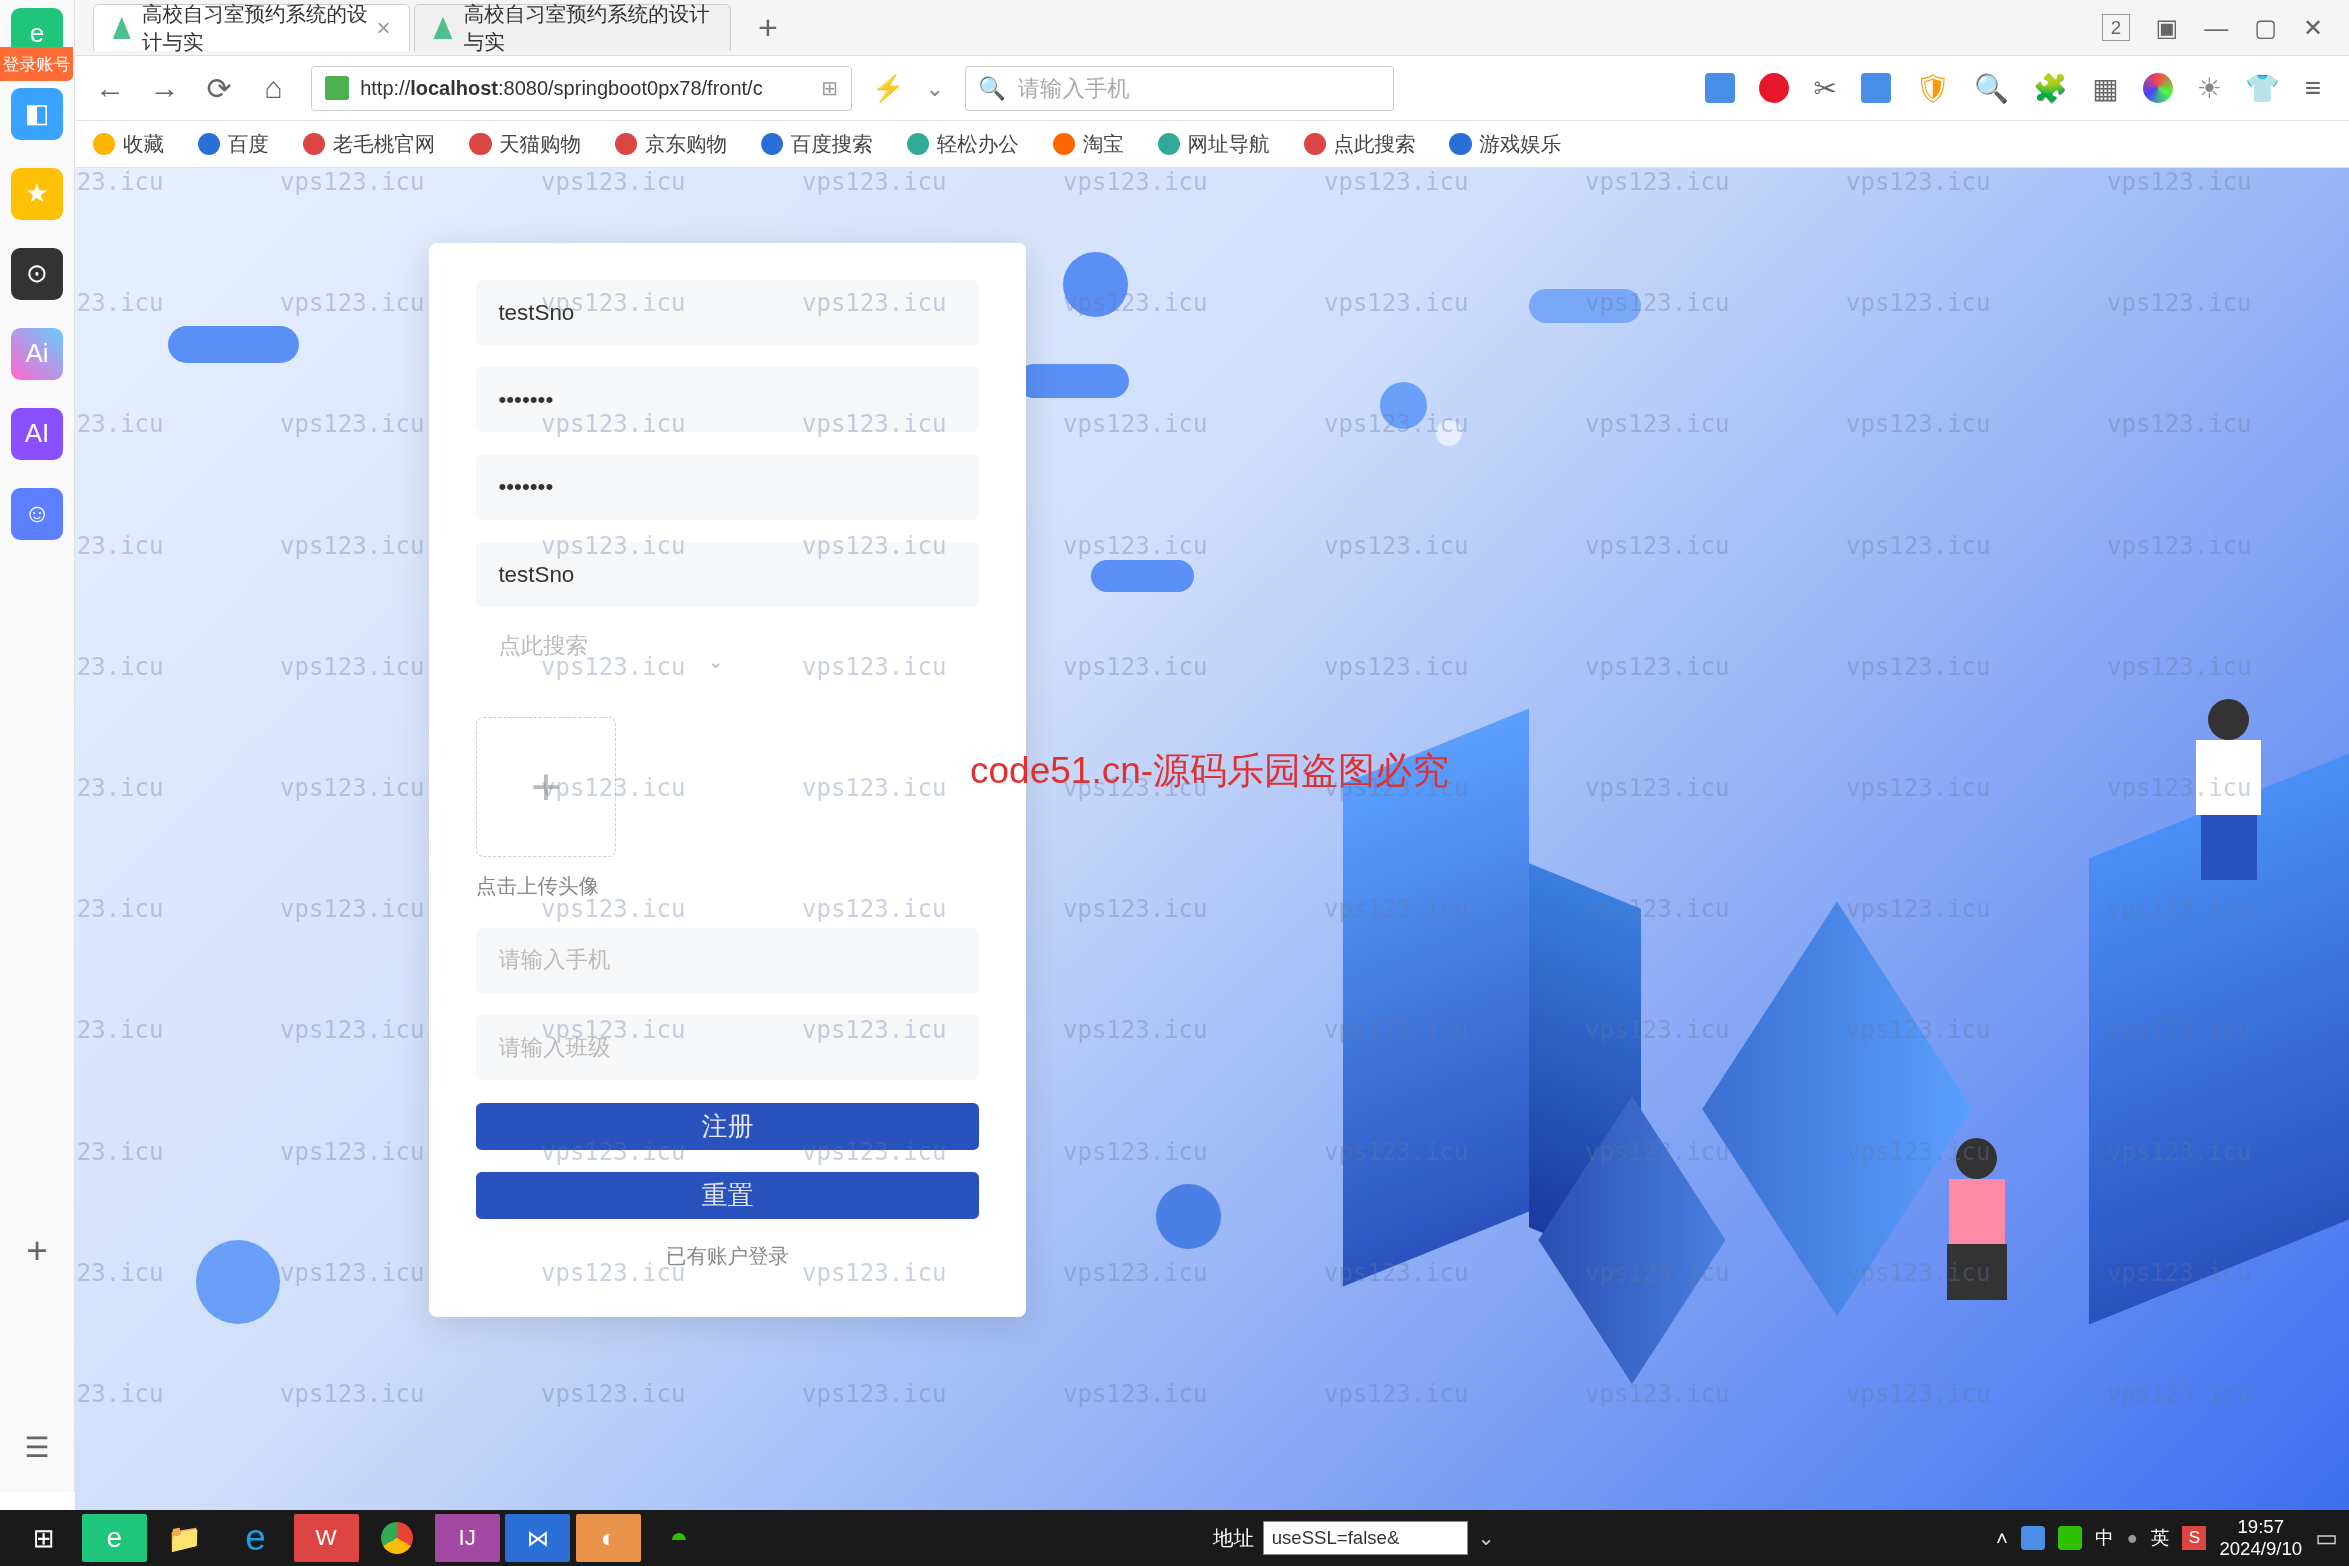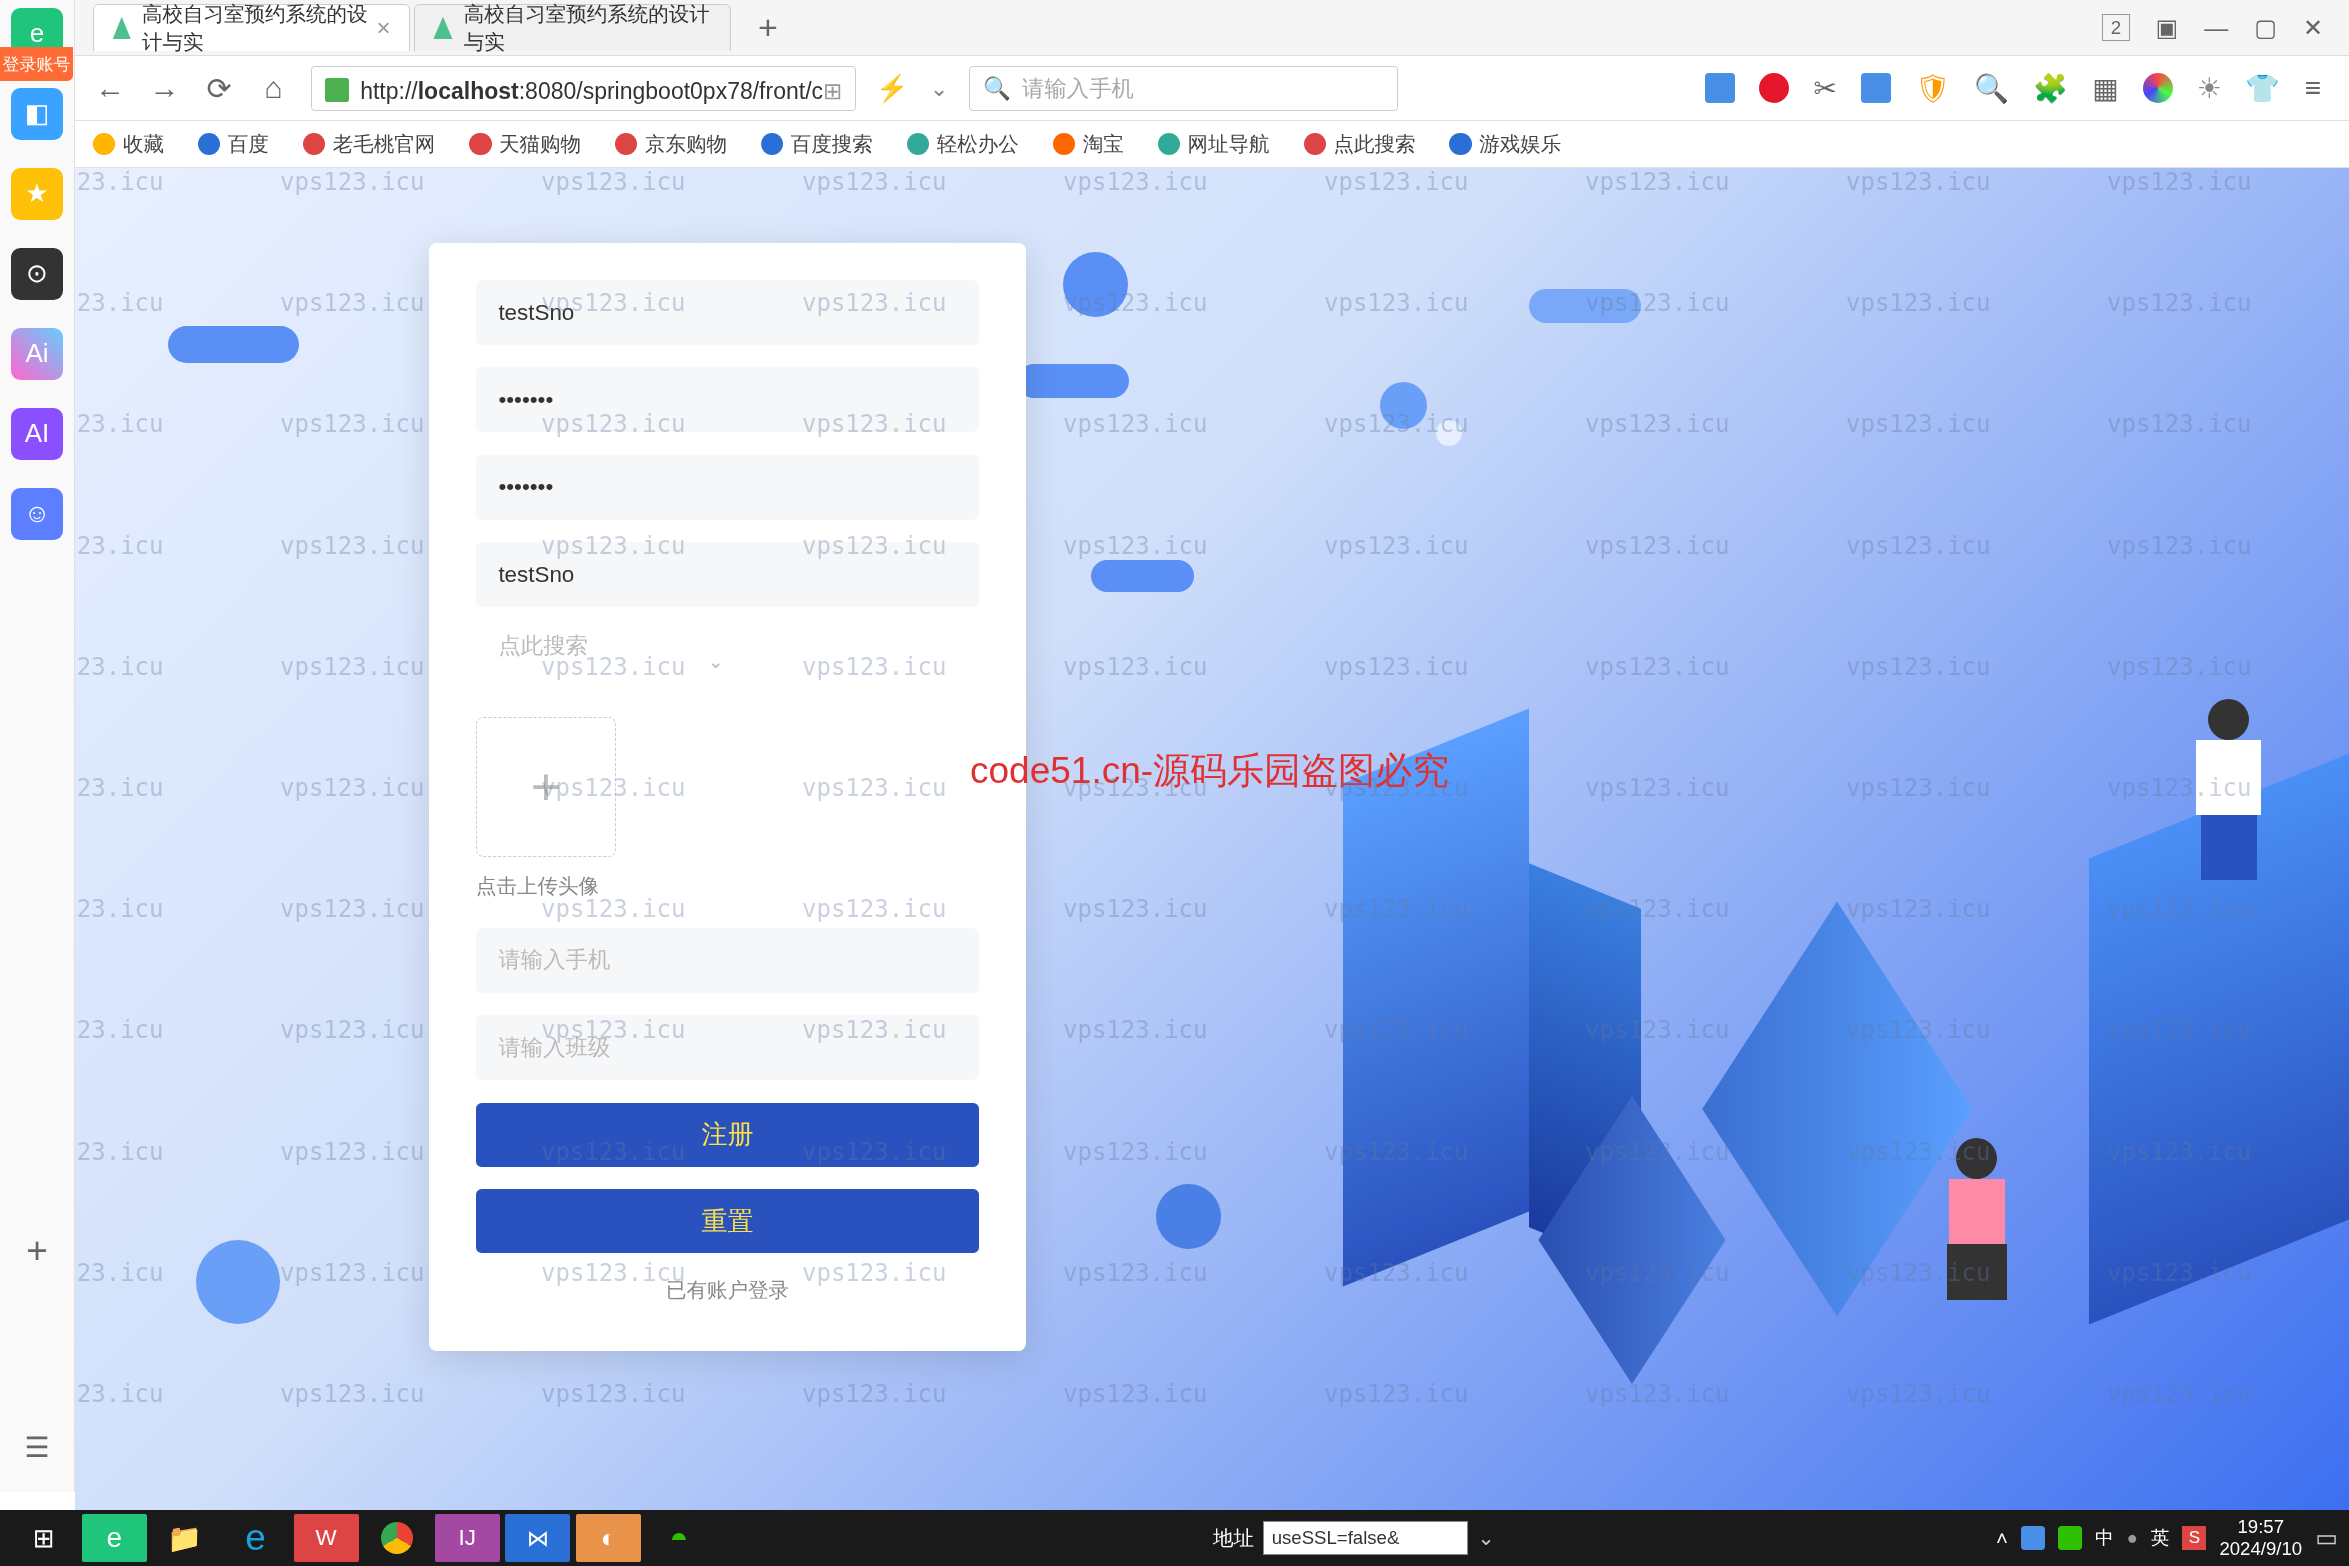--- a/index.html
+++ b/index.html
@@ -4,21 +4,21 @@
 <style>
 *{margin:0;padding:0;box-sizing:border-box;font-family:"Microsoft YaHei",Arial,sans-serif}
 body{width:2349px;height:1566px;overflow:hidden;position:relative;background:#fff}
 .browser-top{height:56px;background:#f5f5f5;border-bottom:0.9px solid #ddd;display:flex;align-items:center;padding-left:93px}
 .tab{height:47px;background:#fff;border:0.9px solid #ccc;border-bottom:none;border-radius:5.6px 5.6px 0 0;display:flex;align-items:center;padding:0 18.6px;margin-right:3.7px;font-size:20.5px;color:#333;min-width:298px;max-width:317px}
 .tab-icon{width:22.4px;height:22.4px;background:#4fc08d;margin-right:11.2px;clip-path:polygon(50% 0,100% 100%,0 100%)}
 .tab-close{margin-left:auto;color:#999;font-size:24px}
 .tab-add{width:37px;height:37px;display:flex;align-items:center;justify-content:center;color:#666;font-size:34px;margin-left:15px}
 .toolbar{height:65px;background:#fff;border-bottom:0.9px solid #e0e0e0;display:flex;align-items:center;padding:0 28px 0 93px;gap:20.5px}
 .nav-btn{width:34px;height:34px;display:flex;align-items:center;justify-content:center;color:#666;font-size:30px}
-.url-bar{flex:0 0 541px;height:45px;background:#fff;border:0.9px solid #ccc;border-radius:3.7px;display:flex;padding:11px 13px;font-size:23px;color:#333}
+.url-bar{flex:0 0 541px;height:45px;background:#fff;border:0.9px solid #ccc;border-radius:3.7px;display:flex;align-items:center;padding:11px 13px;font-size:20px;color:#333}
 .url-bar .shield{width:24px;height:24px;background:#4caf50;border-radius:2.8px;margin-right:11.2px}
 .search-bar{flex:0 0 429px;height:45px;background:#fff;border:0.9px solid #ccc;border-radius:3.7px;display:flex;align-items:center;padding:0 13px;font-size:22.4px;color:#aaa}
 .search-bar .mag{margin-right:11.2px;color:#999}
 .toolbar-icons{margin-left:auto;display:flex;gap:24px;align-items:center}
 .tb-icon{width:30px;height:30px;border-radius:3.7px}
 .bookmarks{height:47px;background:#fff;border-bottom:0.9px solid #e0e0e0;display:flex;align-items:center;padding-left:93px;gap:34px}
 .bm{display:flex;align-items:center;gap:7.5px;font-size:20.5px;color:#444}
 .bm-icon{width:22.4px;height:22.4px;border-radius:50%}
 .left-sidebar{position:absolute;left:0;top:0;width:75px;height:1492px;background:#f9f9f9;border-right:0.9px solid #e0e0e0;display:flex;flex-direction:column;align-items:center;padding-top:7.5px;gap:28px}
 .ls-item{width:52px;height:52px;border-radius:9.3px;display:flex;align-items:center;justify-content:center;font-size:26px}
@@ -27,21 +27,21 @@
 .cloud{position:absolute;background:#5a8ff5;border-radius:47px}
 .bubble{position:absolute;border-radius:50%}
 .form-card{position:absolute;left:354px;top:75px;width:597px;background:#fff;border-radius:7.5px;box-shadow:0 7.5px 37px rgba(0,0,0,0.12);padding:37px 47px 47px}
 .form-title{font-size:30px;color:#2a6fd6;text-align:center;margin-bottom:34px}
 .form-input{width:100%;height:65px;background:#f6f7f9;border:none;border-radius:5.6px;padding:0 22.4px;font-size:22.4px;color:#333;margin-bottom:22.4px;outline:none}
 .form-input::placeholder{color:#bbb}
 .form-select{width:270px;height:65px;background:#fff;border:none;padding:0 22.4px;font-size:22.4px;color:#bbb;margin-bottom:22.4px;position:relative}
 .select-arrow{position:absolute;right:22.4px;top:50%;transform:translateY(-50%);color:#bbb;font-size:18.6px}
 .upload-box{width:140px;height:140px;border:1.9px dashed #ccc;border-radius:7.5px;display:flex;align-items:center;justify-content:center;font-size:52px;color:#bbb;margin-bottom:15px}
 .upload-label{font-size:20.5px;color:#888;margin-bottom:28px}
-.btn{width:100%;height:64px;border:none;border-radius:5.6px;font-size:26px;color:#fde047;margin-bottom:22.4px;cursor:pointer}
+.btn{width:100%;height:47px;border:none;border-radius:5.6px;font-size:26px;color:#e5e5e5;margin-bottom:22.4px;cursor:pointer}
 .btn-primary{background:#2a52be}
 .login-link{text-align:center;font-size:20.5px;color:#888}
 .watermark-overlay{position:absolute;inset:0;pointer-events:none}
 .wm{position:absolute;font-size:24px;color:rgba(100,120,160,0.35);font-family:monospace}
 .center-text{position:absolute;left:895px;top:578px;font-size:37px;color:#e03030;font-weight:500}
 .taskbar{position:absolute;left:0;right:0;bottom:0;height:56px;background:#1a1a1a;display:flex;align-items:center;padding:0 11.2px;gap:5.6px}
 .tb-item{width:65px;height:48px;display:flex;align-items:center;justify-content:center;border-radius:1.9px}
 .tb-right{margin-left:auto;display:flex;align-items:center;gap:13px;color:#fff;font-size:18.6px}
 .tb-addr{display:flex;align-items:center;gap:9.3px;color:#fff;font-size:20.5px}
 .tb-addr input{background:#fff;color:#333;border:0.9px solid #888;height:34px;width:205px;padding:0 7.5px;font-size:18.6px}

